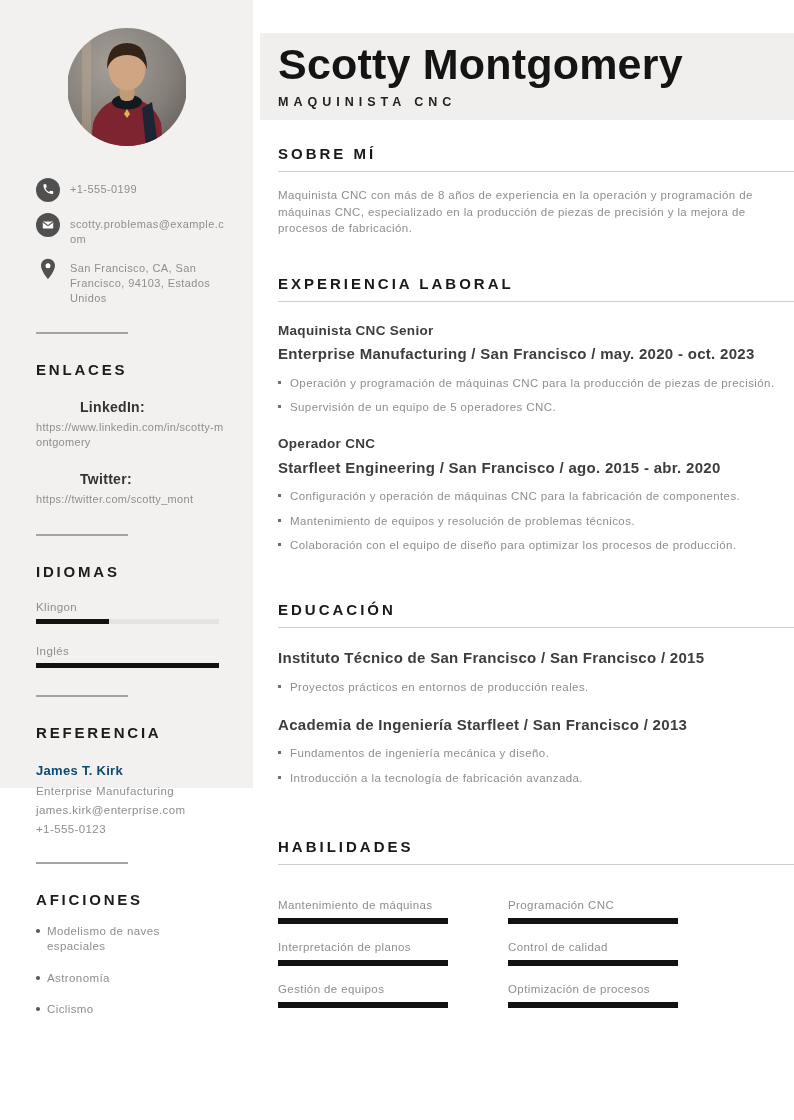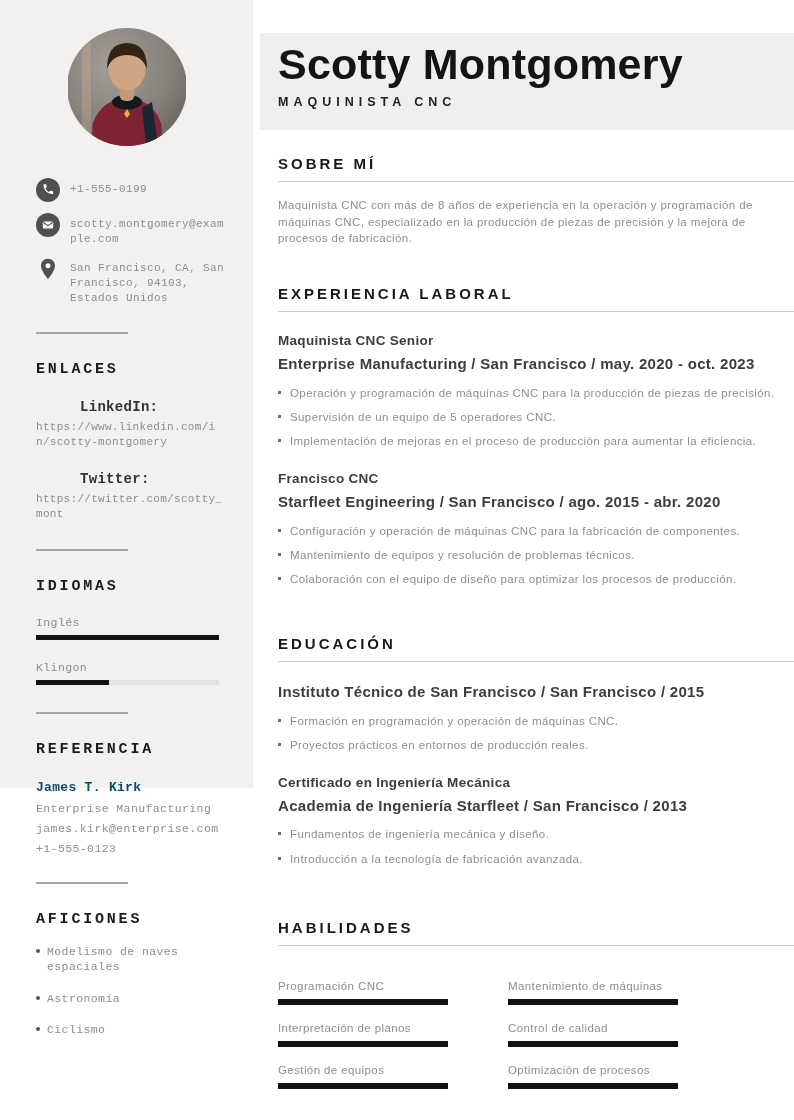--- a/index.html
+++ b/index.html
@@ -1,21 +1,21 @@
 <!DOCTYPE html>
 <html><head>
 <meta charset="utf-8">
 <style>
   * { margin:0; padding:0; box-sizing:border-box; }
   html,body { background:#fff; }
   body { font-family:"Liberation Sans","DejaVu Sans",sans-serif; }
   .page { position:relative; width:794px; height:1120px; background:#fff; overflow:hidden; }
 
   
-  .sidebar { position:absolute; left:0; top:0; width:253px; height:788px; background:#f2f1ef;font-family:Liberation Mono, monospace; }
+  .sidebar { position:absolute; left:0; top:0; width:253px; height:788px; background:#f2f1ef; }
   .photo-wrap { width:120px; height:118px; border-radius:50%; overflow:hidden; margin:28px auto 0; }
   .photo-wrap svg { display:block; width:100%; height:100%; }
 
   .side-pad { padding-left:36px; padding-right:26px; }
 
   .contact { margin-top:32px; }
   .contact-item { display:flex; gap:10px; margin-bottom:11px; align-items:flex-start; }
   .c-icon { flex:0 0 24px; width:24px; height:24px; }
   .c-icon svg { display:block; width:24px; height:24px; }
   .c-text { font-size:11px; color:#8e8e8e; line-height:1.33; letter-spacing:.4px; word-break:break-all; padding-top:4px; }
@@ -36,21 +36,21 @@
 
   .ref-name { font-size:13px; font-weight:bold; color:#0c4a6e; letter-spacing:.3px; margin-top:22px; }
   .ref-line { font-size:11.5px; color:#8e8e8e; letter-spacing:.4px; margin-top:7px; }
 
   .hobby-item { display:flex; gap:7px; margin-top:16px; padding-right:40px; }
   .dot { flex:0 0 4px; width:4px; height:4px; border-radius:50%; background:#555; margin-top:5px; }
   .hobby-text { font-size:11.5px; color:#8e8e8e; letter-spacing:.4px; line-height:1.35; }
 
   
   .main { position:absolute; left:260px; top:0; width:534px; height:1120px; background:#fff; }
-  .banner { margin-top:33px; height:97px; background:#f0efee; padding:7px 7px 0 18px; }
+  .banner { margin-top:33px; height:87px; background:#f0efee; padding:7px 7px 0 18px; }
   .name { font-size:43px; font-weight:bold; color:#141414; letter-spacing:.2px; line-height:1.12; }
   .role { font-size:12.5px; font-weight:600; color:#222; letter-spacing:5px; margin-top:7px; }
 
   .main-inner { padding-left:18px; }
   .section { margin-top:0; }
   .sec-h { font-size:15px; font-weight:bold; letter-spacing:3px; color:#191919; }
   .sec-rule { border:none; border-top:1px solid #cfcecd; margin-top:9px; }
 
   .about-text { margin-top:15px; padding-right:26px; font-size:11.5px; color:#8e8e8e; letter-spacing:.4px; line-height:1.45; }
 
@@ -112,21 +112,21 @@
         <span class="c-text">+1-555-0199</span>
       </div>
       <div class="contact-item">
         <span class="c-icon">
           <svg viewBox="0 0 24 24">
               <circle cx="12" cy="12" r="12" fill="#505050"></circle>
               <rect x="6.8" y="8.6" width="10.4" height="7" rx="1" fill="#fff"></rect>
               <path d="M7.2 9.2l4.8 3.4 4.8-3.4" stroke="#505050" stroke-width="1.1" fill="none"></path>
             </svg>
         </span>
-        <span class="c-text">scotty.montgomery@example.com</span>
+        <span class="c-text">scotty.problemas@example.com</span>
       </div>
       <div class="contact-item">
         <span class="c-icon">
           <svg viewBox="0 0 24 24">
               <path d="M12 1.8c-3.9 0-7 3.1-7 7 0 5.2 7 13.4 7 13.4s7-8.2 7-13.4c0-3.9-3.1-7-7-7z" fill="#505050"></path>
               <circle cx="12" cy="8.8" r="2.5" fill="#fff"></circle>
             </svg>
         </span>
         <span class="c-text addr">San Francisco, CA, San Francisco, 94103, Estados Unidos</span>
       </div>
@@ -144,29 +144,29 @@
         <div class="link-label">Twitter:</div>
         <div class="link-url">https://twitter.com/scotty_mont</div>
       </div>
     </div>
 
     <div class="divider"></div>
 
     <h2 class="side-h">IDIOMAS</h2>
     <div class="side-pad">
       <div class="lang-item">
+        <div class="lang-name">Klingon</div>
+        <div class="bar-track">
+          <div class="bar-fill" style="width: 40%;"></div>
+        </div>
+      </div>
+      <div class="lang-item">
         <div class="lang-name">Inglés</div>
         <div class="bar-track">
           <div class="bar-fill" style="width: 100%;"></div>
-        </div>
-      </div>
-      <div class="lang-item">
-        <div class="lang-name">Klingon</div>
-        <div class="bar-track">
-          <div class="bar-fill" style="width: 40%;"></div>
         </div>
       </div>
     </div>
 
     <div class="divider"></div>
 
     <h2 class="side-h">REFERENCIA</h2>
     <div class="side-pad">
       <div class="ref-name">James T. Kirk</div>
       <div class="ref-line">Enterprise Manufacturing</div>
@@ -220,29 +220,25 @@
           <div class="job-meta">Enterprise Manufacturing / San Francisco / may. 2020 - oct. 2023</div>
           <div class="blist">
             <div class="b-item">
               <span class="sq"></span>
               <span class="b-text">Operación y programación de máquinas CNC para la producción de piezas de precisión.</span>
             </div>
             <div class="b-item">
               <span class="sq"></span>
               <span class="b-text">Supervisión de un equipo de 5 operadores CNC.</span>
             </div>
-            <div class="b-item">
-              <span class="sq"></span>
-              <span class="b-text">Implementación de mejoras en el proceso de producción para aumentar la eficiencia.</span>
-            </div>
           </div>
         </div>
 
         <div class="job">
-          <div class="job-title">Francisco CNC</div>
+          <div class="job-title">Operador CNC</div>
           <div class="job-meta">Starfleet Engineering / San Francisco / ago. 2015 - abr. 2020</div>
           <div class="blist">
             <div class="b-item">
               <span class="sq"></span>
               <span class="b-text">Configuración y operación de máquinas CNC para la fabricación de componentes.</span>
             </div>
             <div class="b-item">
               <span class="sq"></span>
               <span class="b-text">Mantenimiento de equipos y resolución de problemas técnicos.</span>
             </div>
@@ -257,31 +253,26 @@
       <div class="gap-edu"></div>
       <section class="section">
         <h2 class="sec-h">EDUCACIÓN</h2>
         <hr class="sec-rule">
 
         <div class="job">
           <div class="job-meta">Instituto Técnico de San Francisco / San Francisco / 2015</div>
           <div class="blist">
             <div class="b-item">
               <span class="sq"></span>
-              <span class="b-text">Formación en programación y operación de máquinas CNC.</span>
-            </div>
-            <div class="b-item">
-              <span class="sq"></span>
               <span class="b-text">Proyectos prácticos en entornos de producción reales.</span>
             </div>
           </div>
         </div>
 
         <div class="job">
-          <div class="job-title">Certificado en Ingeniería Mecánica</div>
           <div class="job-meta">Academia de Ingeniería Starfleet / San Francisco / 2013</div>
           <div class="blist">
             <div class="b-item">
               <span class="sq"></span>
               <span class="b-text">Fundamentos de ingeniería mecánica y diseño.</span>
             </div>
             <div class="b-item">
               <span class="sq"></span>
               <span class="b-text">Introducción a la tecnología de fabricación avanzada.</span>
             </div>
@@ -289,27 +280,27 @@
         </div>
       </section>
 
       <div class="gap-skills"></div>
       <section class="section">
         <h2 class="sec-h">HABILIDADES</h2>
         <hr class="sec-rule">
 
         <div class="skills-grid">
           <div class="skill-cell">
+            <div class="skill-name">Mantenimiento de máquinas</div>
+            <div class="skill-track">
+                <div class="skill-fill" style="width: 100%;"></div>
+              </div>
+          </div>
+          <div class="skill-cell">
             <div class="skill-name">Programación CNC</div>
-            <div class="skill-track">
-                <div class="skill-fill" style="width: 100%;"></div>
-              </div>
-          </div>
-          <div class="skill-cell">
-            <div class="skill-name">Mantenimiento de máquinas</div>
             <div class="skill-track">
                 <div class="skill-fill" style="width: 100%;"></div>
               </div>
           </div>
           <div class="skill-cell">
             <div class="skill-name">Interpretación de planos</div>
             <div class="skill-track">
                 <div class="skill-fill" style="width: 100%;"></div>
               </div>
           </div>

